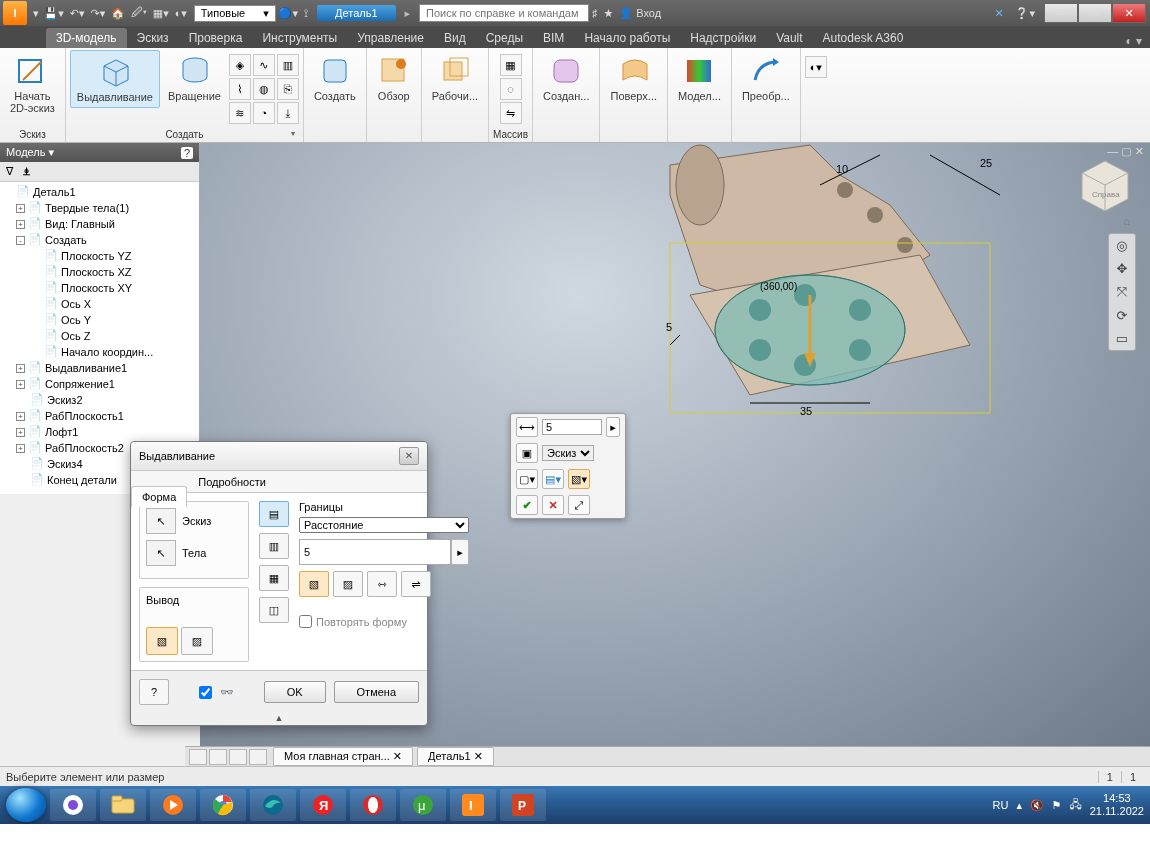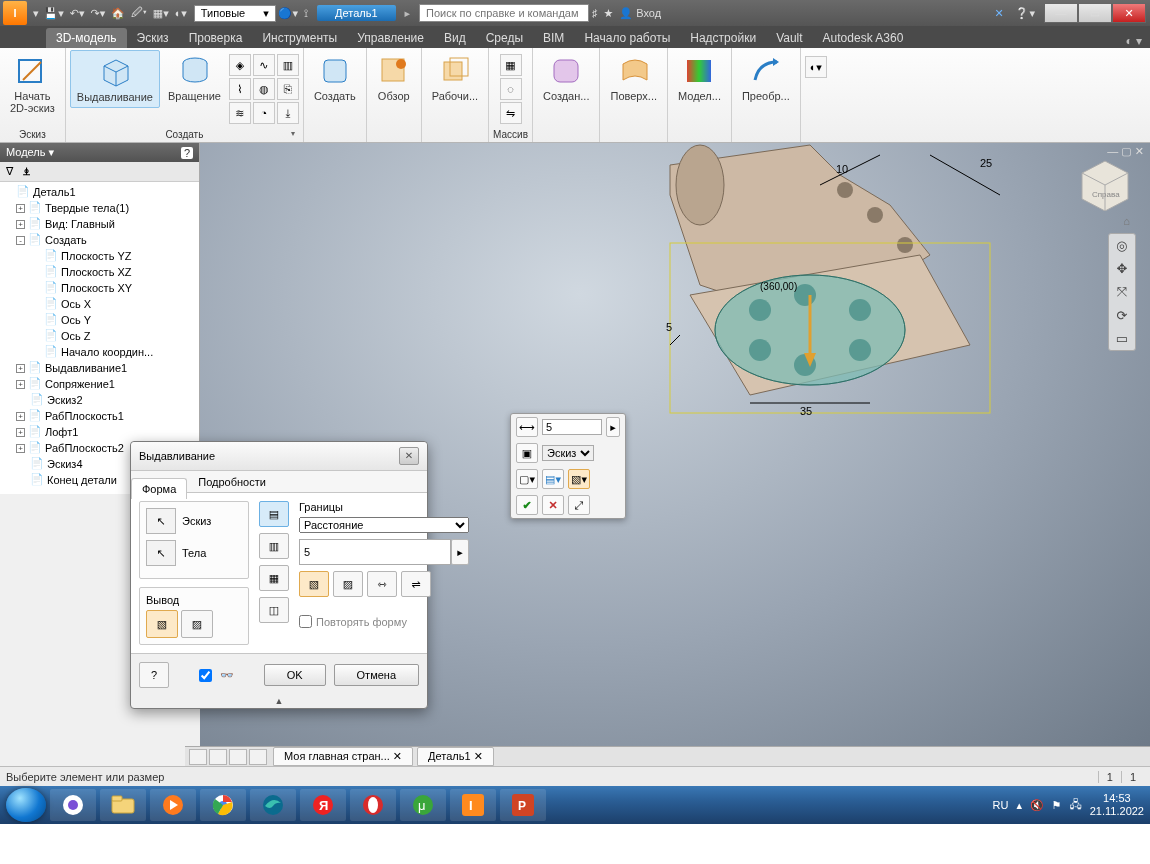--- a/index.html
+++ b/index.html
@@ -58,21 +58,21 @@
 .minibar select{ font-size:11px; border:1px solid #aaa;}
 .mb-btn { width:22px; height:20px; border:1px solid #b5b5b5; background:#fafafa; display:flex; align-items:center; justify-content:center; border-radius:2px;}
 .mb-ok{ color:#1a8a1a; font-weight:bold;} .mb-x{color:#c33030; font-weight:bold;}
 
 
 .dialog { position:absolute; left:130px; top:441px; width:298px; background:#f0f0f0; border:1px solid #7a7a7a; border-radius:4px; box-shadow:0 4px 14px rgba(0,0,0,.4); font-size:11px;}
 .dialog .dtitle { background:linear-gradient(#fbfbfb,#e6e6e6); padding:5px 8px; display:flex; justify-content:space-between; align-items:center; border-bottom:1px solid #c6c6c6; border-radius:4px 4px 0 0;}
 .dialog .closebtn{ width:20px;height:18px; background:linear-gradient(#eee,#ccc); border:1px solid #999; border-radius:2px; text-align:center; font-size:10px; line-height:16px; color:#555;}
 .dtabs { display:flex; background:#f6f6f6; border-bottom:1px solid #c6c6c6; }
 .dtab { padding:4px 10px; border:1px solid transparent; border-bottom:none; }
-.dtab.active{ background:#fff; border-color:#c6c6c6; border-radius:3px 3px 0 0; position:relative; top:7px;}
+.dtab.active{ background:#fff; border-color:#c6c6c6; border-radius:3px 3px 0 0; position:relative; top:15px;}
 .dbody { background:#fff; padding:8px; display:flex; gap:10px; }
 .group { border:1px solid #c9c9c9; padding:6px; border-radius:2px; background:#fcfcfc;}
 .grp-row{ display:flex; align-items:center; gap:6px; margin-bottom:6px;}
 .grp-row .pick{ width:30px;height:26px; border:1px solid #b5b5b5; background:#f3f3f3; display:flex; align-items:center;justify-content:center;}
 .opbtn{ width:30px;height:26px;border:1px solid #b5b5b5;background:#f7f7f7;display:flex;align-items:center;justify-content:center;border-radius:2px;}
 .opbtn.sel{background:#d7ebf9;border-color:#6bb0e3;}
 .dirbtns{display:flex;gap:4px;margin-top:6px;}
 .footer { border-top:1px solid #c6c6c6; padding:8px; display:flex; align-items:center; gap:8px; background:#f0f0f0; border-radius:0 0 4px 4px;}
 .footer .spacer{flex:1}
 .okbtn{ padding:4px 22px; border:1px solid #9a9a9a; background:linear-gradient(#fdfdfd,#e3e3e3); border-radius:2px; font-size:11px;}
@@ -531,21 +531,21 @@
         <div class="grp-row">
             <div class="pick">↖</div>
             <span>Эскиз</span>
           </div>
         <div class="grp-row">
             <div class="pick">↖</div>
             <span>Тела</span>
           </div>
       </div>
       <div class="group outgroup" style="width:110px">
-        <div style="margin-bottom:4px">Вывод</div>
+        <div style="margin-bottom:21px">Вывод</div>
         <span class="ob sel">▧</span>
         <span class="ob">▨</span>
       </div>
     </div>
     <div style="display:flex;flex-direction:column;gap:6px">
       <div class="opbtn sel">▤</div>
       <div class="opbtn">▥</div>
       <div class="opbtn">▦</div>
       <div class="opbtn">◫</div>
     </div>

